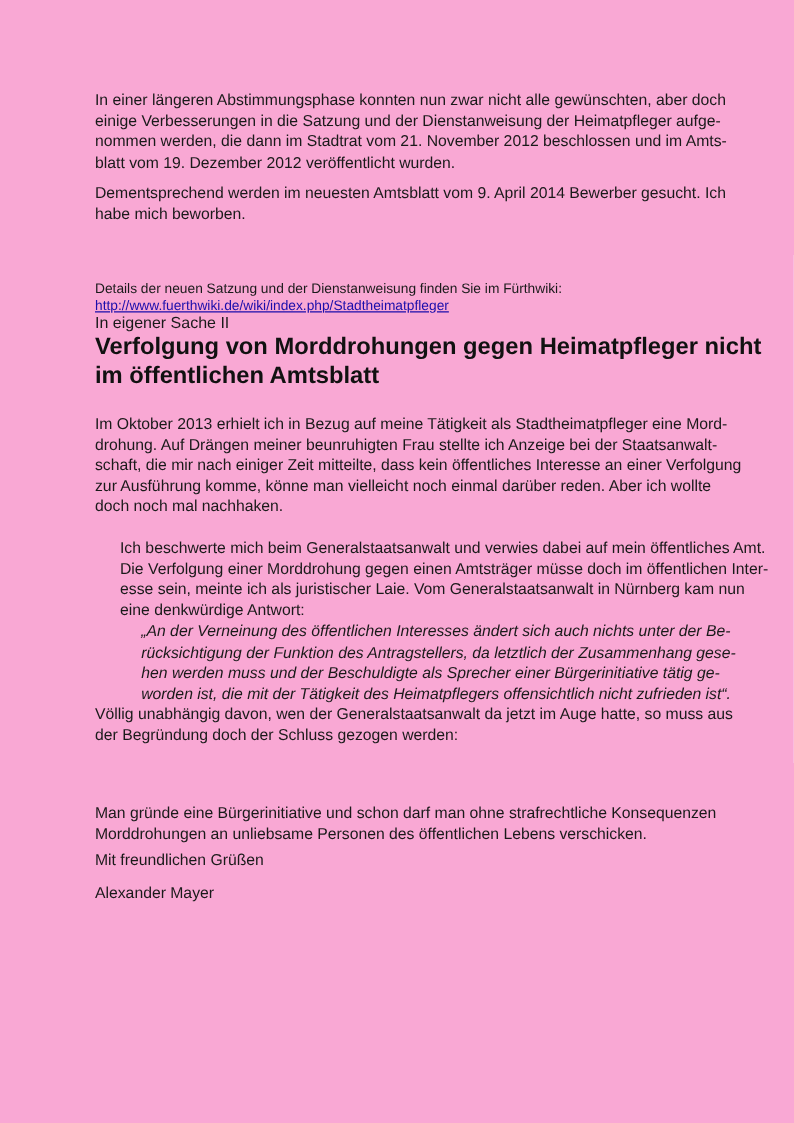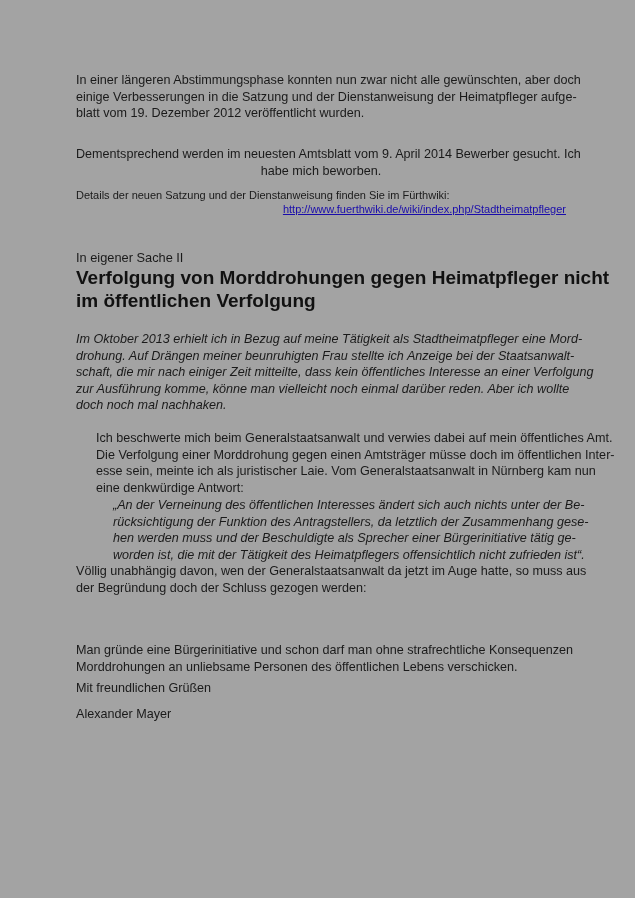--- a/index.html
+++ b/index.html
@@ -1,62 +1,63 @@
 <!DOCTYPE html>
 <html><head>
   <meta charset="utf-8">
   <style>
     html, body { margin: 0; padding: 0; background: #ffffff; }
     body { width: 635px; height: 898px; position: relative; overflow: hidden; }
-    .page { position: absolute; left: 0; top: 0; width: 635px; height: 898px; background: #a3a3a3; }
+    .page { position: absolute; left: 0; top: 0; width: 635px; height: 898px; background: #f9a8d4; }
     .txt {
       position: absolute; left: 76px; width: 490px;
       font-family: "Liberation Sans", sans-serif;
       font-size: 12.6px; line-height: 16.5px; color: #1a1a1a;
       white-space: nowrap;
     }
     .line { display: block; height: 16.5px; }
-    .small { font-size: 11px; line-height: 14px; }
+    .small { font-size: 11px; line-height: 14px; margin-top: 36px; }
     .small .line { height: 14px; }
-    .link { color: #1a0dab; text-decoration: underline; text-align: right; }
+    .link { color: #1a0dab; text-decoration: underline; }
     .kicker { font-size: 12.8px; }
     .headline { font-size: 19px; font-weight: bold; line-height: 23px; color: #111; }
     .headline .line { height: 23px; }
     .quote { left: 113px; font-style: italic; }
     .italic { }
   </style>
 </head>
 <body>
 
 <div class="page">
 
   <div class="txt" style="top:72px;">
     <span class="line">In einer längeren Abstimmungsphase konnten nun zwar nicht alle gewünschten, aber doch</span>
     <span class="line">einige Verbesserungen in die Satzung und der Dienstanweisung der Heimatpfleger aufge-</span>
+    <span class="line">nommen werden, die dann im Stadtrat vom 21. November 2012 beschlossen und im Amts-</span>
     <span class="line">blatt vom 19. Dezember 2012 veröffentlicht wurden.</span>
   </div>
 
-  <div class="txt" style="top:146px;text-align:center;">
+  <div class="txt" style="top:146px;">
     <span class="line">Dementsprechend werden im neuesten Amtsblatt vom 9. April 2014 Bewerber gesucht. Ich</span>
     <span class="line">habe mich beworben.</span>
   </div>
 
   <div class="txt small" style="top:188px;">
     <span class="line">Details der neuen Satzung und der Dienstanweisung finden Sie im Fürthwiki:</span>
     <a class="line link">http://www.fuerthwiki.de/wiki/index.php/Stadtheimatpfleger</a>
   </div>
 
   <div class="txt kicker" style="top:250px;">In eigener Sache II</div>
 
   <div class="txt headline" style="top:266px;">
     <span class="line">Verfolgung von Morddrohungen gegen Heimatpfleger nicht</span>
-    <span class="line">im öffentlichen Verfolgung</span>
+    <span class="line">im öffentlichen Amtsblatt</span>
   </div>
 
-  <div class="txt" style="top:331px;font-style:italic;">
+  <div class="txt" style="top:331px;">
     <span class="line">Im Oktober 2013 erhielt ich in Bezug auf meine Tätigkeit als Stadtheimatpfleger eine Mord-</span>
     <span class="line">drohung. Auf Drängen meiner beunruhigten Frau stellte ich Anzeige bei der Staatsanwalt-</span>
     <span class="line">schaft, die mir nach einiger Zeit mitteilte, dass kein öffentliches Interesse an einer Verfolgung</span>
     <span class="line">zur Ausführung komme, könne man vielleicht noch einmal darüber reden. Aber ich wollte</span>
     <span class="line">doch noch mal nachhaken.</span>
   </div>
 
   <div class="txt" style="top:430px;margin-left:20px;">
     <span class="line">Ich beschwerte mich beim Generalstaatsanwalt und verwies dabei auf mein öffentliches Amt.</span>
     <span class="line">Die Verfolgung einer Morddrohung gegen einen Amtsträger müsse doch im öffentlichen Inter-</span>

